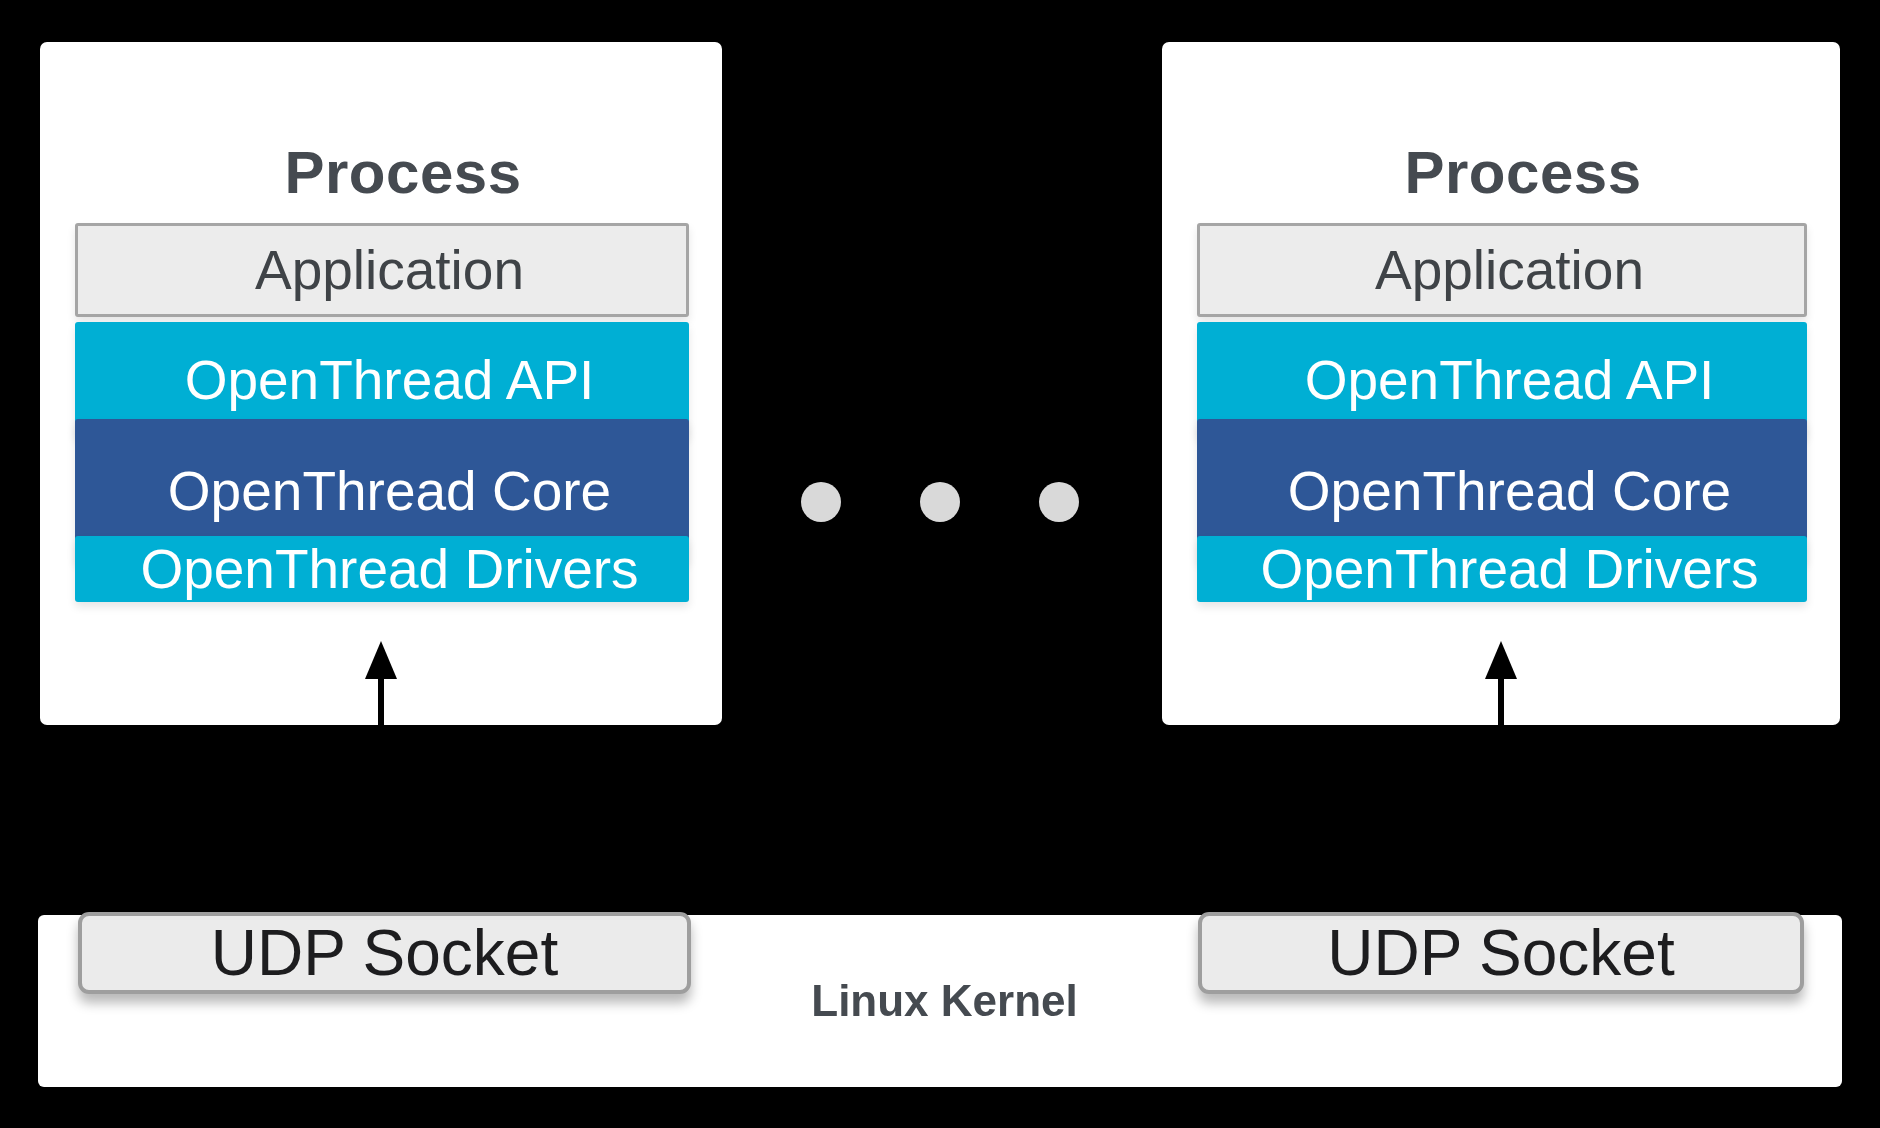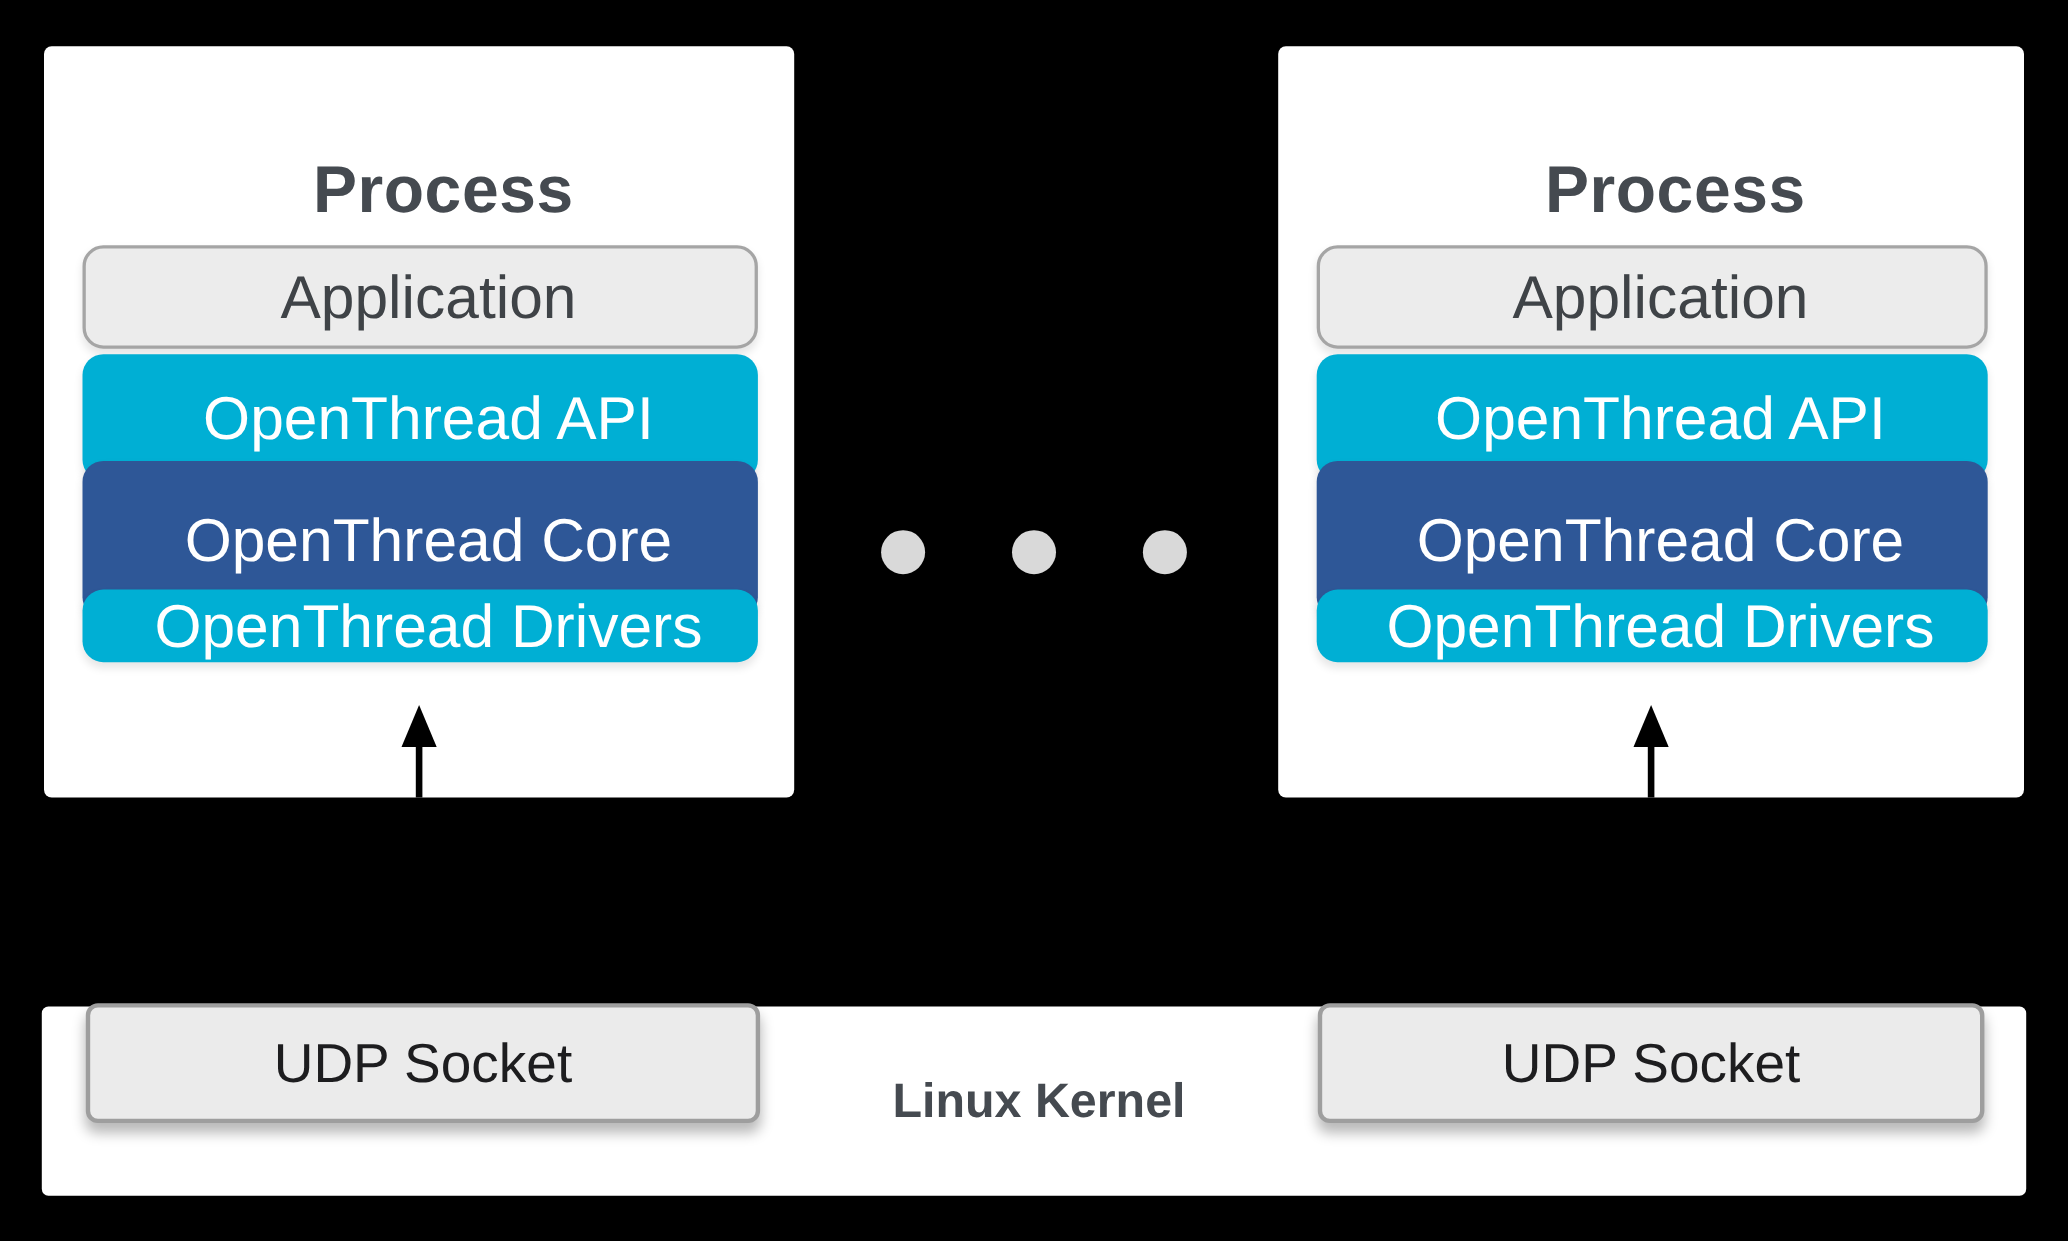--- a/index.html
+++ b/index.html
@@ -46,21 +46,21 @@
     font-size:60px;
     font-weight:bold;
     color:var(--title-text);
     letter-spacing:0.5px;
     padding-left:44px;
   }
 
   .layer{
     position:absolute;
     left:35px; right:33px;
-    border-radius:19px;
+    border-radius:3px;
     display:flex;
     align-items:center;
     justify-content:center;
     font-size:55px;
     box-sizing:border-box;
     box-shadow:0 5px 8px rgba(0,0,0,0.10);
     padding-left:15px;
   }
   .layer.application{
     top:181px; height:94px;
@@ -127,30 +127,30 @@
     left:38px;
     top:915px;
     width:1804px;
     height:172px;
     background:var(--panel);
     border-radius:6px;
   }
   .udp-socket{
     position:absolute;
     top:-3px;
-    height:109px;
+    height:82px;
     width:613px;
     box-sizing:border-box;
     background:#ebebeb;
     border:4px solid var(--gray-border);
     border-radius:11px;
     display:flex;
     align-items:center;
     justify-content:center;
-    font-size:50px;
+    font-size:64px;
     color:#1d1d1f;
     box-shadow:0 9px 12px rgba(0,0,0,0.28);
   }
   .udp-socket.left{ left:40px; }
   .udp-socket.right{ left:1160px; width:606px; }
 
   .kernel-label{
     position:absolute;
     left:653px;
     top:0;

